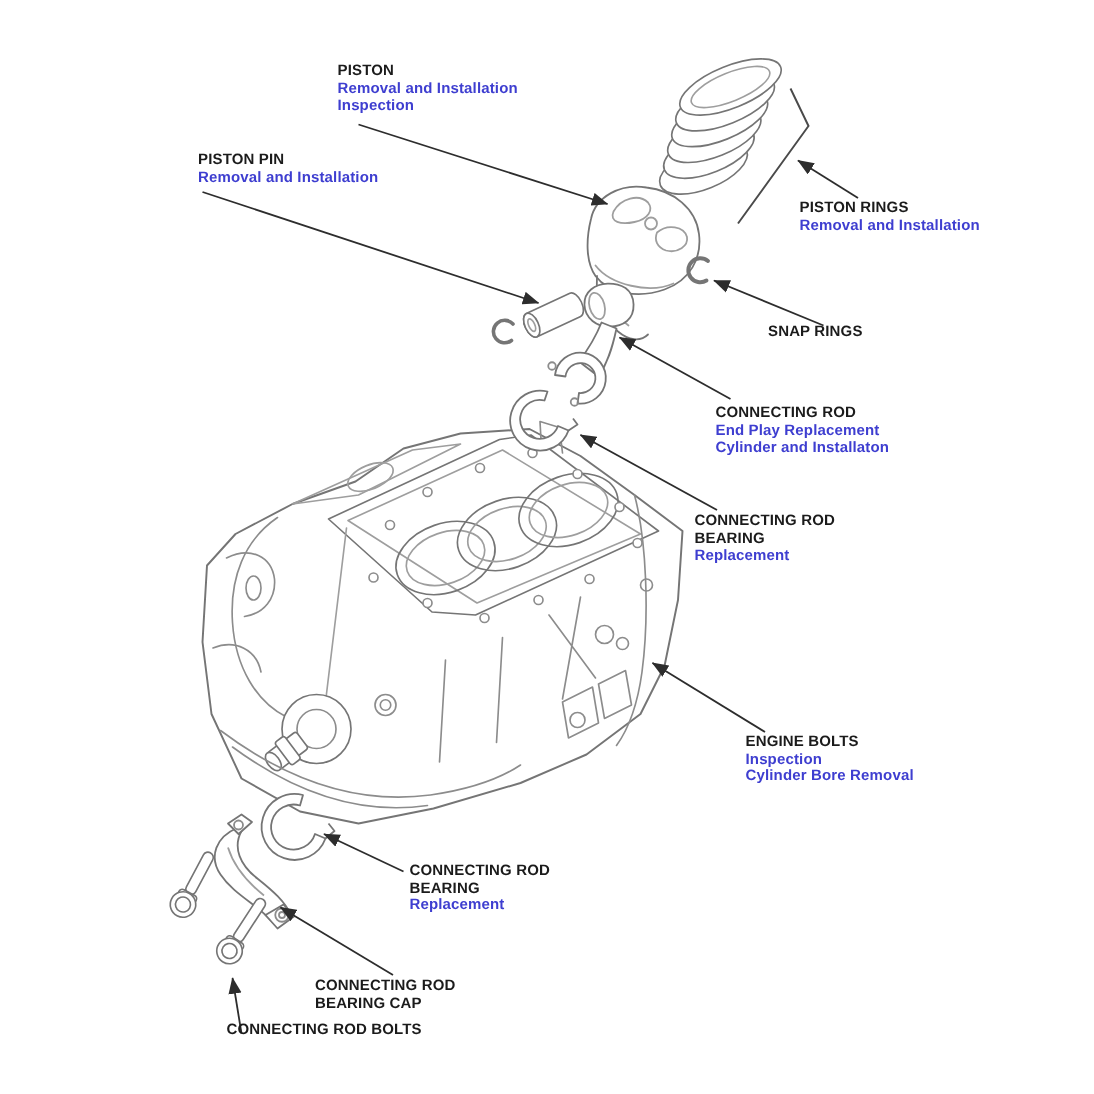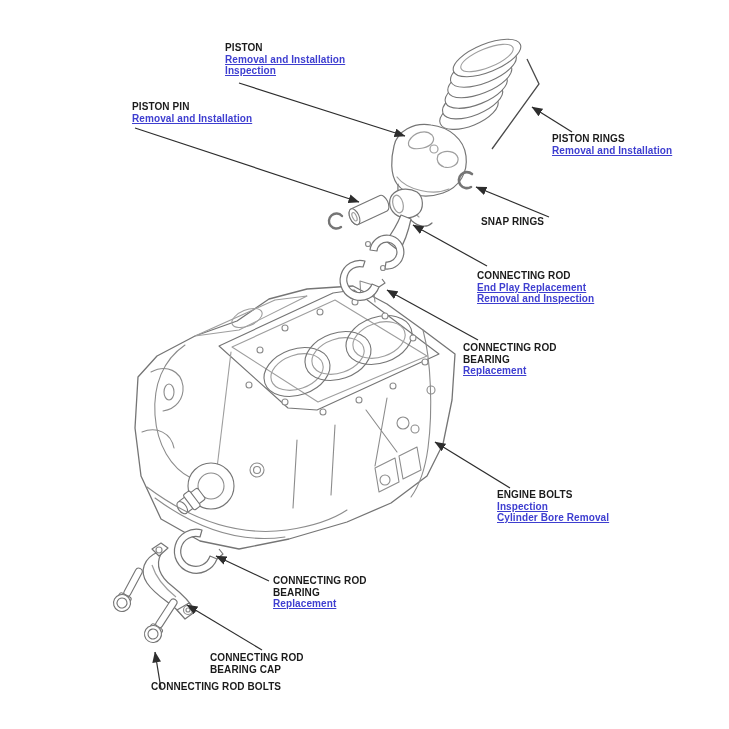--- a/index.html
+++ b/index.html
@@ -2,21 +2,21 @@
 <html><head>
 <meta charset="utf-8">
 <style>
   html,body{margin:0;padding:0;background:#ffffff;}
   .canvas{position:relative;width:729px;height:729px;background:#ffffff;overflow:hidden;
           font-family:"Liberation Sans","DejaVu Sans",sans-serif;margin-left:35px;}
   .art{position:absolute;left:0;top:0;width:729px;height:729px;}
   .lbl{position:absolute;font-size:10px;font-weight:bold;line-height:11.6px;color:#1b1b1b;
        letter-spacing:0.1px;white-space:nowrap;}
   .lbl-title{white-space:pre-line;color:#1b1b1b;}
-  .lbl a{display:block;color:#3e3ed0;text-decoration:underline;cursor:pointer;}
+  .lbl a{display:block;color:#3e3ed0;cursor:pointer;}
 </style>
 </head>
 <body>
 
 <div class="canvas">
 
   <svg class="art" viewBox="0 0 729 729">
     <defs>
       <marker id="arrow" viewBox="0 0 10 8" refX="9.5" refY="4" markerWidth="11" markerHeight="9" markerUnits="userSpaceOnUse" orient="auto">
         <path d="M0,0 L10,4 L0,8 Z" fill="#2d2d2d"></path>
@@ -190,33 +190,33 @@
     <div class="lbl-title">PISTON</div>
     <a>Removal and Installation</a>
     <a>Inspection</a>
   </div>
 
   <div class="lbl" style="left:97px;top:101px">
     <div class="lbl-title">PISTON PIN</div>
     <a>Removal and Installation</a>
   </div>
 
-  <div class="lbl" style="left:517px;top:133px">
+  <div class="lbl" style="left:498px;top:133px">
     <div class="lbl-title">PISTON RINGS</div>
     <a>Removal and Installation</a>
   </div>
 
-  <div class="lbl" style="left:446px;top:216px">
+  <div class="lbl" style="left:477px;top:216px">
     <div class="lbl-title">SNAP RINGS</div>
   </div>
 
   <div class="lbl" style="left:442px;top:270px">
     <div class="lbl-title">CONNECTING ROD</div>
     <a>End Play Replacement</a>
-    <a>Removal and Inspection</a>
+    <a>Cylinder and Installaton</a>
   </div>
 
   <div class="lbl" style="left:428px;top:342px">
     <div class="lbl-title">CONNECTING ROD
 BEARING</div>
     <a>Replacement</a>
   </div>
 
   <div class="lbl" style="left:462px;top:489px">
     <div class="lbl-title">ENGINE BOLTS</div>

